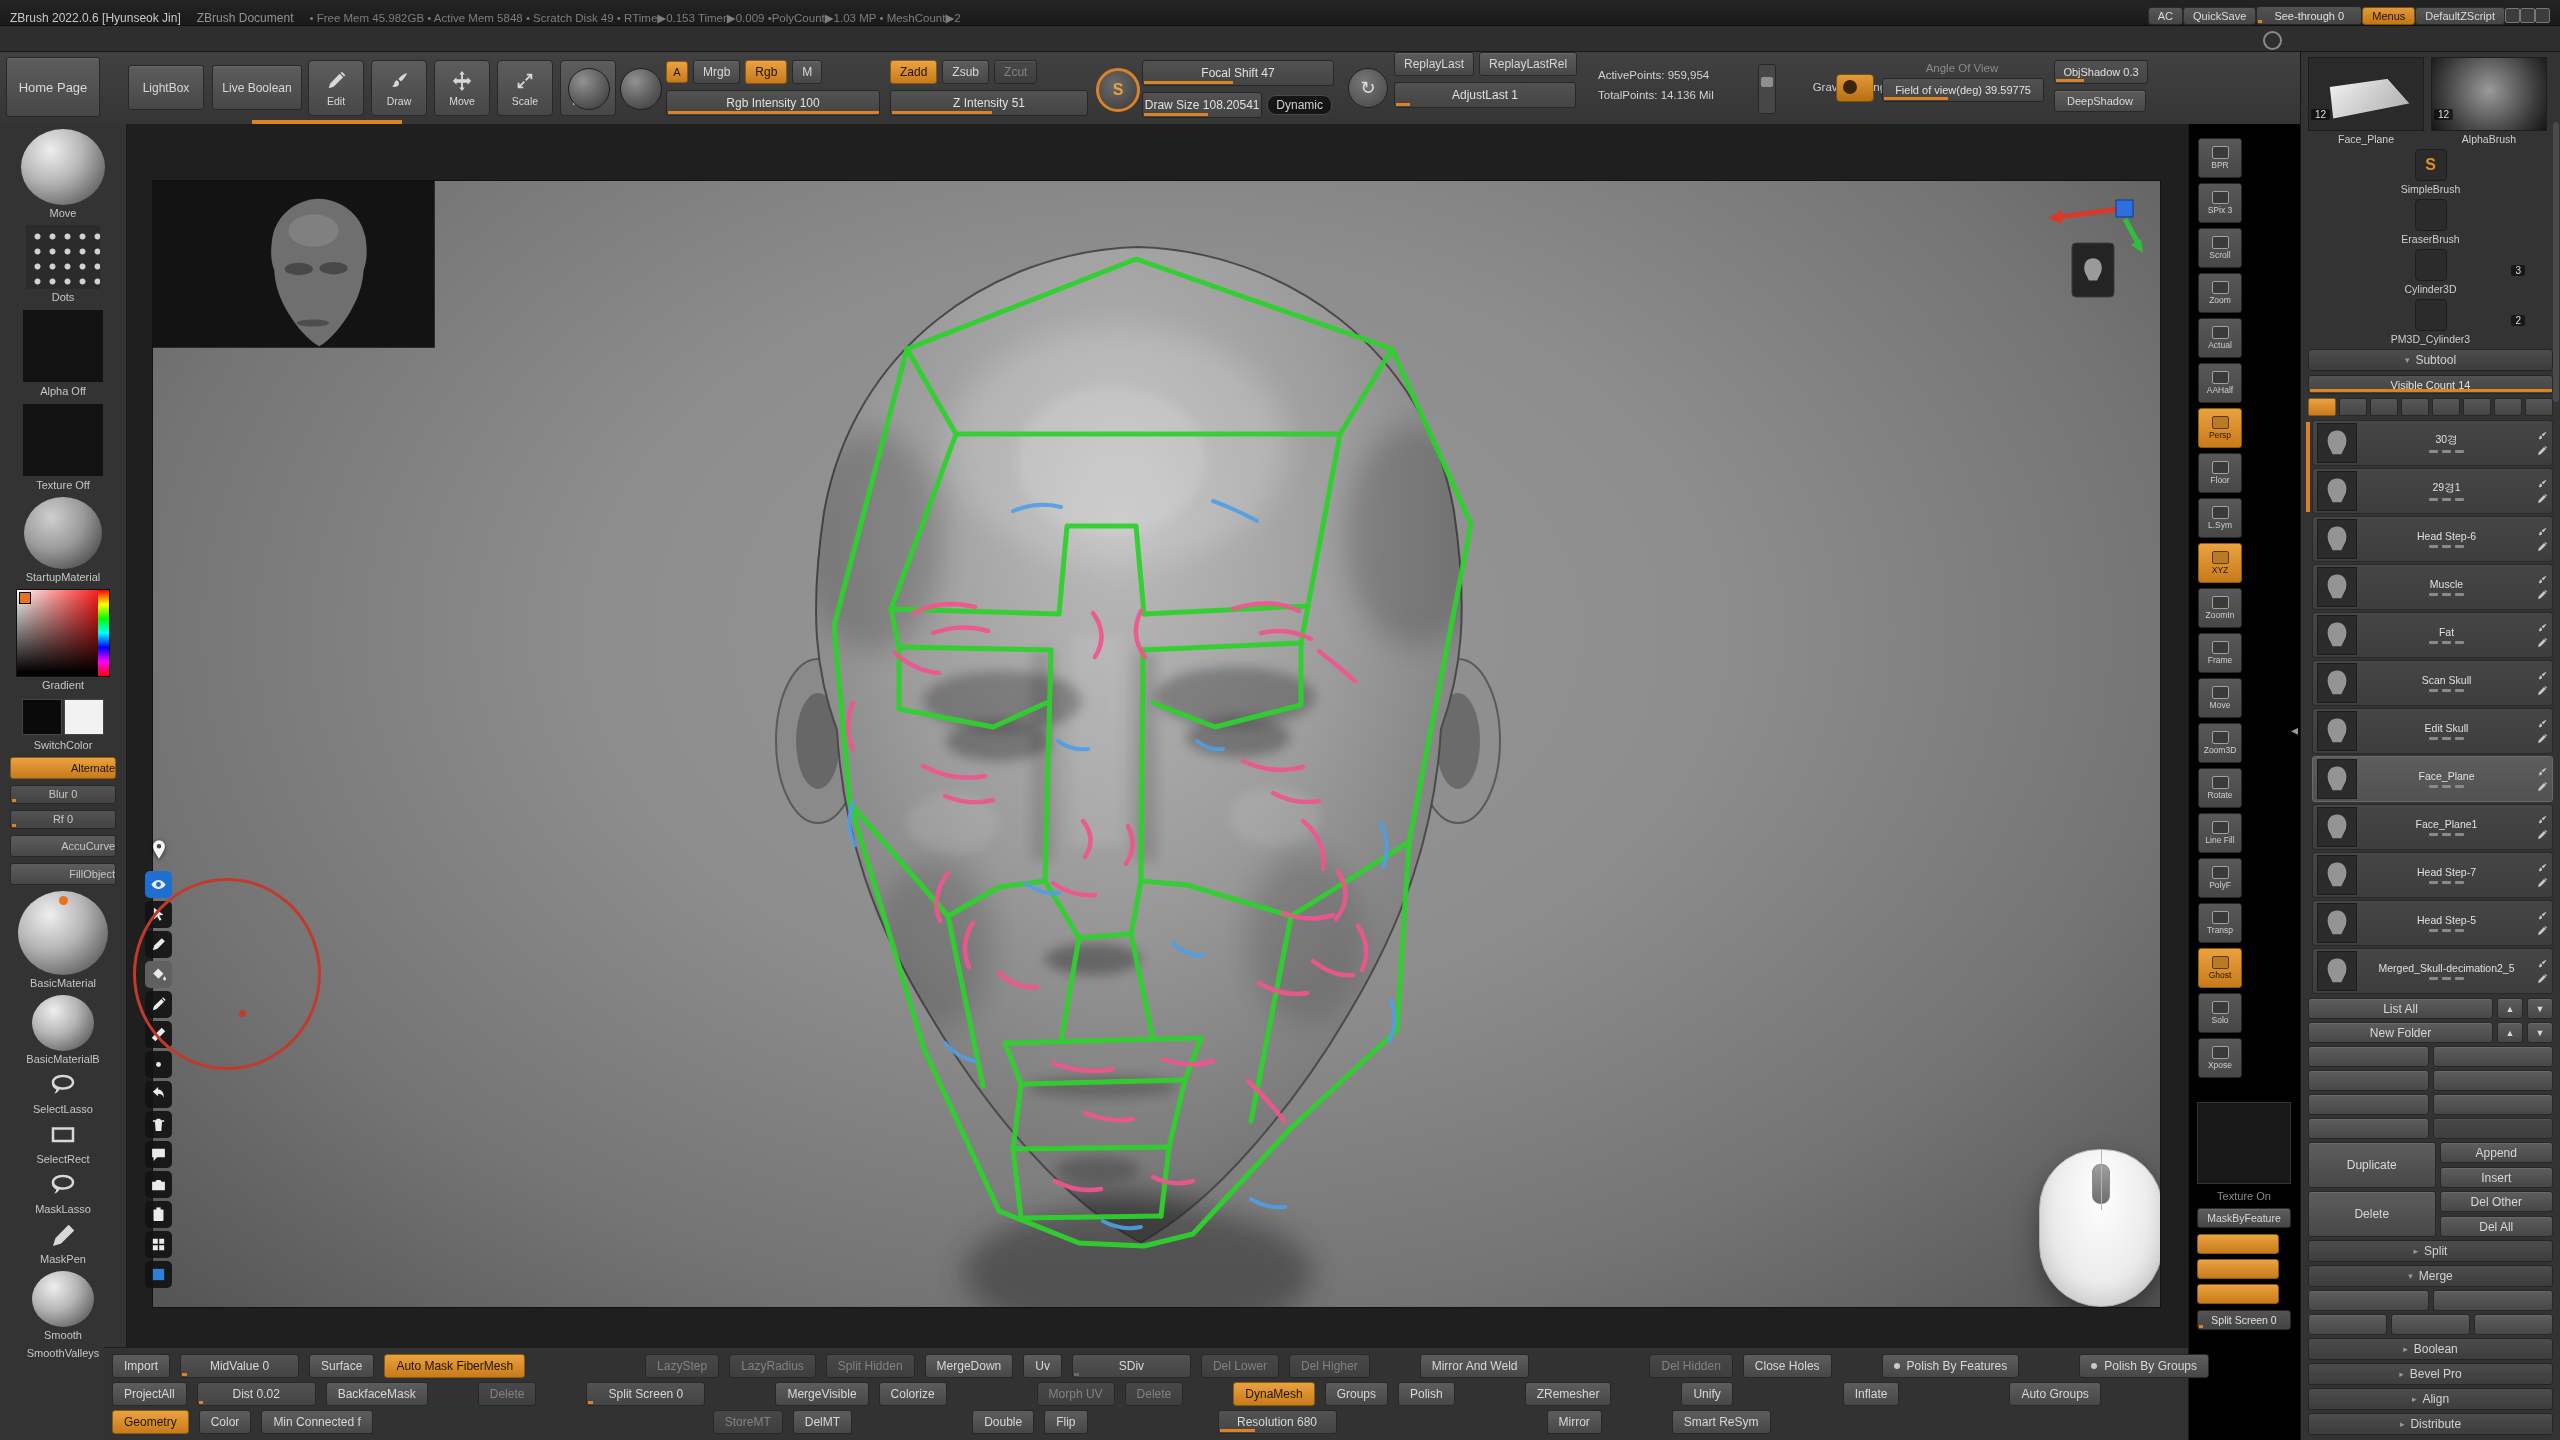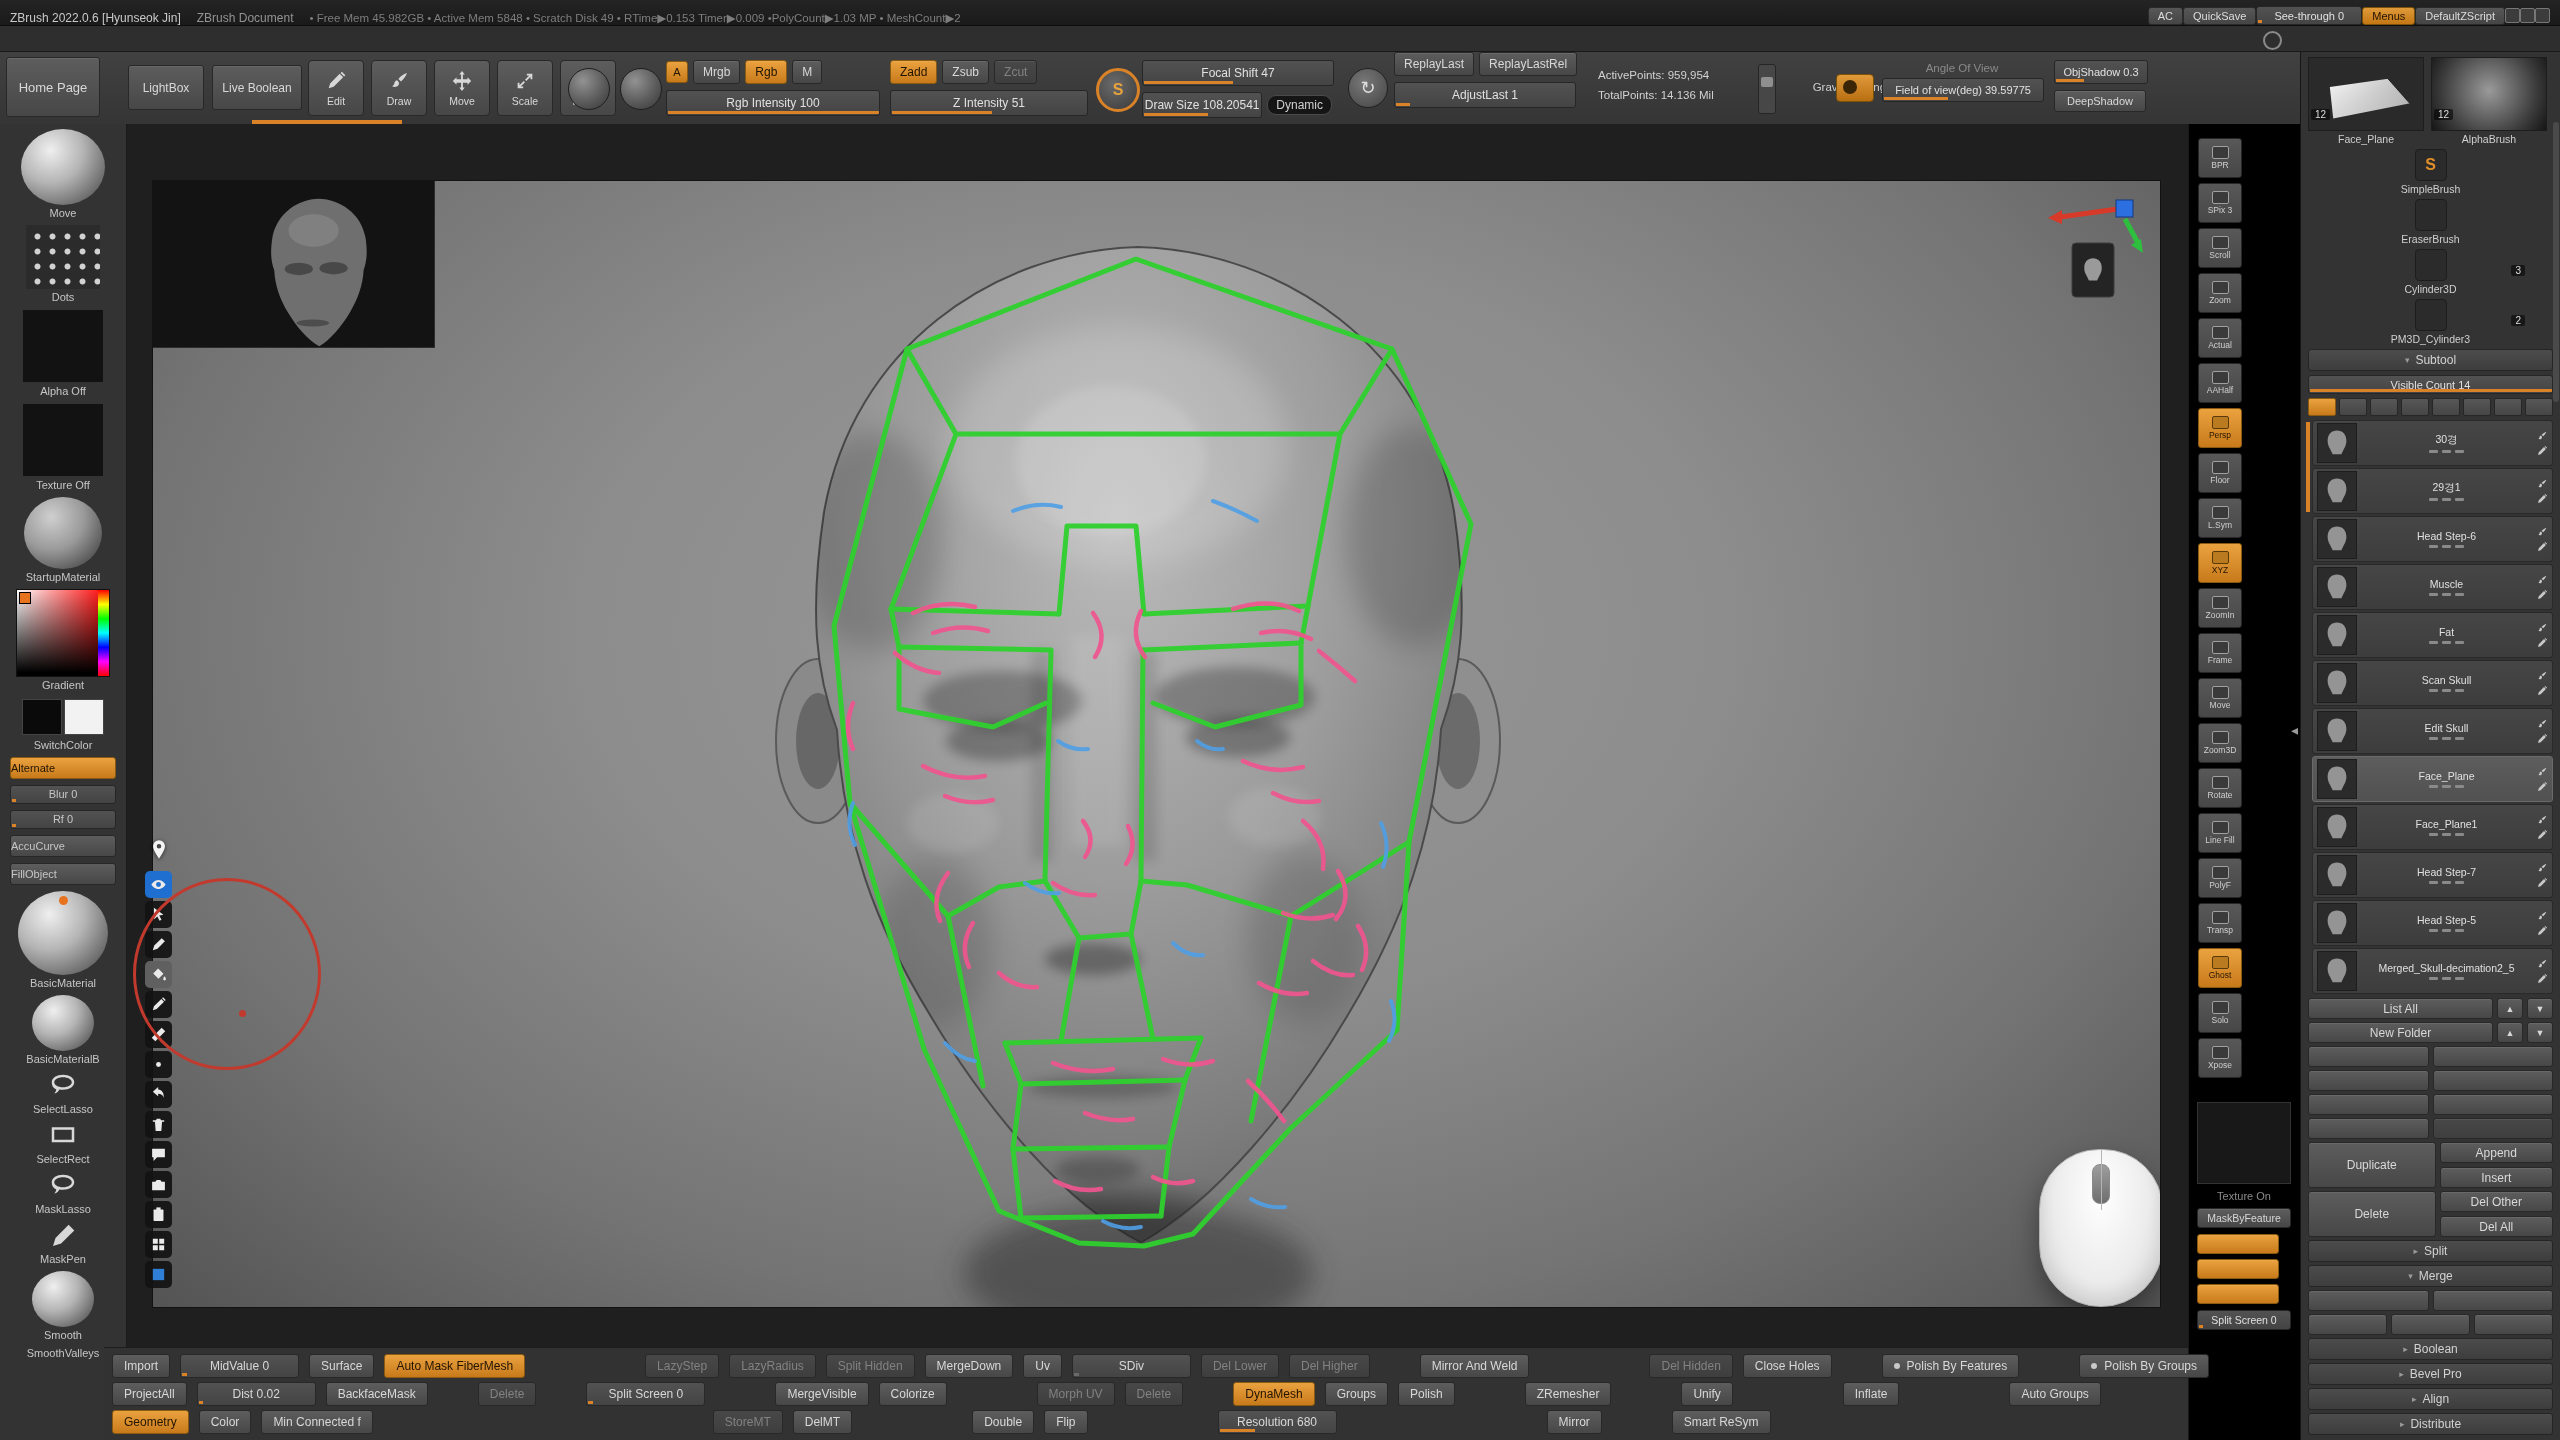--- a/index.html
+++ b/index.html
@@ -75,21 +75,21 @@
         background-image:radial-gradient(#d2d2d2 2.6px,transparent 3.4px);background-size:15px 15px;background-position:4px 4px}
   .t-dark .lt-thumb{width:80px;height:72px;background:#121212;border:1px solid #333}
   .t-colorpicker .lt-thumb{width:92px;height:86px;position:relative;border:1px solid #111;
         background:linear-gradient(to bottom,rgba(0,0,0,0),#000 96%),linear-gradient(to right,#fff,#f00)}
   .t-colorpicker .lt-thumb::after{content:"";position:absolute;right:0;top:0;bottom:0;width:11px;
         background:linear-gradient(#f00,#ff0,#0f0,#0ff,#00f,#f0f,#f00)}
   .t-colorpicker .lt-thumb::before{content:"";position:absolute;left:2px;top:2px;width:10px;height:10px;background:#e8731e;border:1px solid #000;z-index:2}
   .t-switch .lt-thumb{width:86px;height:40px;border:none;position:relative;background:transparent}
   .t-switch .lt-thumb::before{content:"";position:absolute;left:2px;top:2px;width:38px;height:34px;background:#0a0a0a;border:1px solid #444}
   .t-switch .lt-thumb::after{content:"";position:absolute;right:2px;top:2px;width:38px;height:34px;background:#f2f2f2;border:1px solid #444}
-  .t-button .lt-label,.t-button-active .lt-label{width:104px;height:20px;line-height:20px;text-align:left;
+  .t-button .lt-label,.t-button-active .lt-label{width:104px;height:20px;line-height:20px;text-align:right;
         background:linear-gradient(#5d5d5d,#474747);border:1px solid #282828;border-radius:3px}
   .t-button-active .lt-label{background:linear-gradient(#eaa23f,#c87a1a);color:#221403;border-color:#8a5a10}
   .t-slider .lt-label{width:104px;height:17px;line-height:17px;text-align:center;position:relative;overflow:hidden;
         background:linear-gradient(#525252,#444);border:1px solid #262626;border-radius:3px}
   .t-slider .lt-label::after{content:"";position:absolute;left:1px;bottom:1px;height:3px;width:var(--pct,4%);background:#d98228}
   
   #canvas{position:absolute;left:127px;top:124px;width:2061px;height:1316px;background:#1f1f1f}
   #doc{position:absolute;left:25px;top:56px;width:2007px;height:1126px;border:1px solid #121212;overflow:hidden;
        background:radial-gradient(ellipse at 50% 40%,#989898 0%,#8d8d8d 40%,#747474 72%,#545454 100%)}
   #doc > svg.scene{position:absolute;left:0;top:0;width:2007px;height:1126px}

